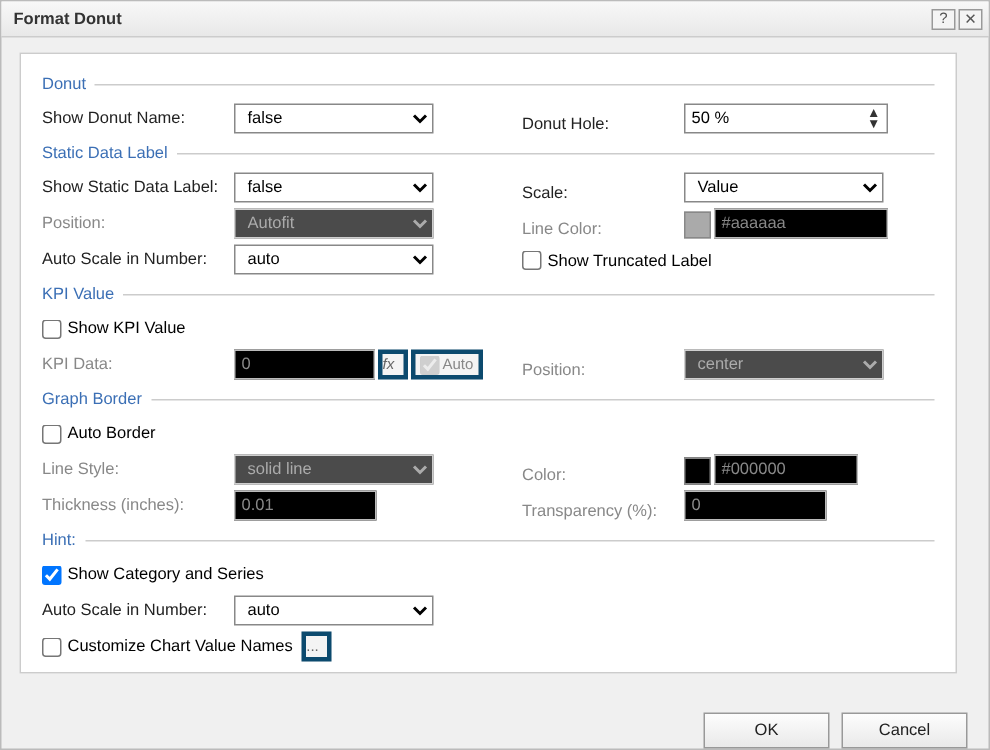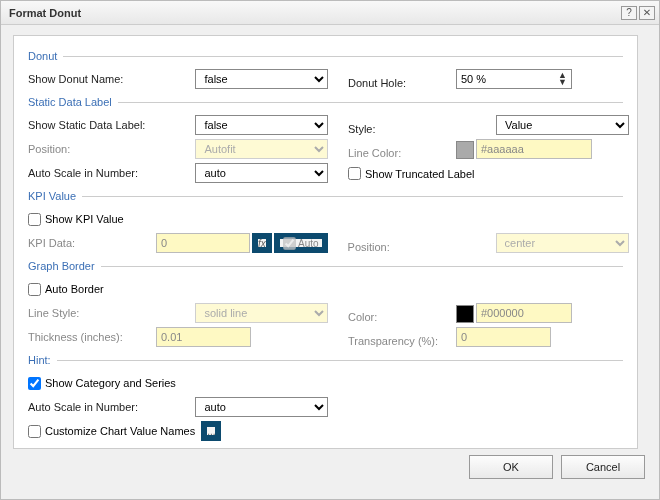--- a/index.html
+++ b/index.html
@@ -75,53 +75,53 @@
   .fld-label { width: 128px; color: #222; }
   .fld-label.disabled { color: #888; }
   .col-r .fld-label { width: 108px; }
   select, input[type=text] {
     height: 20px;
     font-size: 11px;
     border: 1px solid #888;
     background: #fff;
     padding: 0 4px;
   }
-  select { width: 133px; margin-left: 40px; }
+  select { width: 133px; }
   input[type=text] { width: 95px; }
   select:disabled, input:disabled {
-    background: #fef9c3;
+    background: #000000;
     color: #888;
     border-color: #bbb;
   }
   .spinner {
-    width: 116px; height: 20px;
+    width: 136px; height: 20px;
     border: 1px solid #888;
     background: #fff;
     display: flex; align-items: center; justify-content: space-between;
     padding: 0 4px;
   }
   .spinner .arrows { font-size: 9px; line-height: 7px; color: #333; display:flex; flex-direction:column; }
   .swatch {
     width: 18px; height: 18px;
     border: 1px solid #888;
     margin-right: 2px;
   }
   .chk { margin: 0 4px 0 0; }
   .smallbtn {
     width: 20px; height: 20px;
-    border: 6px solid #0c4a6e;
+    border: 3px solid #0c4a6e;
     background: #f4f4f4;
     display: flex; align-items:center; justify-content:flex-start;
     font-size: 10px; color: #666; margin-left: 2px;
   }
   .footer {
     height: 44px;
     display: flex;
     justify-content: flex-end;
-    align-items: flex-start;
+    align-items: flex-end;
     padding: 0 14px;
     gap: 8px;
   }
   .btn {
     min-width: 84px;
     height: 24px;
     border: 1px solid #999;
     background: linear-gradient(#fdfdfd,#e9e9e9);
     font-size: 11px;
     display: flex; align-items: center; justify-content: center;
@@ -170,21 +170,21 @@
         <div class="rule"></div>
       </div>
       <div class="row">
         <div class="col-l">
           <span class="fld-label">Show Static Data Label:</span>
           <select>
             <option>false</option>
           </select>
         </div>
         <div class="col-r">
-          <span class="fld-label">Style:</span>
+          <span class="fld-label">Scale:</span>
           <select>
             <option>Value</option>
           </select>
         </div>
       </div>
       <div class="row">
         <div class="col-l">
           <span class="fld-label disabled">Position:</span>
           <select disabled="">
             <option>Autofit</option>

